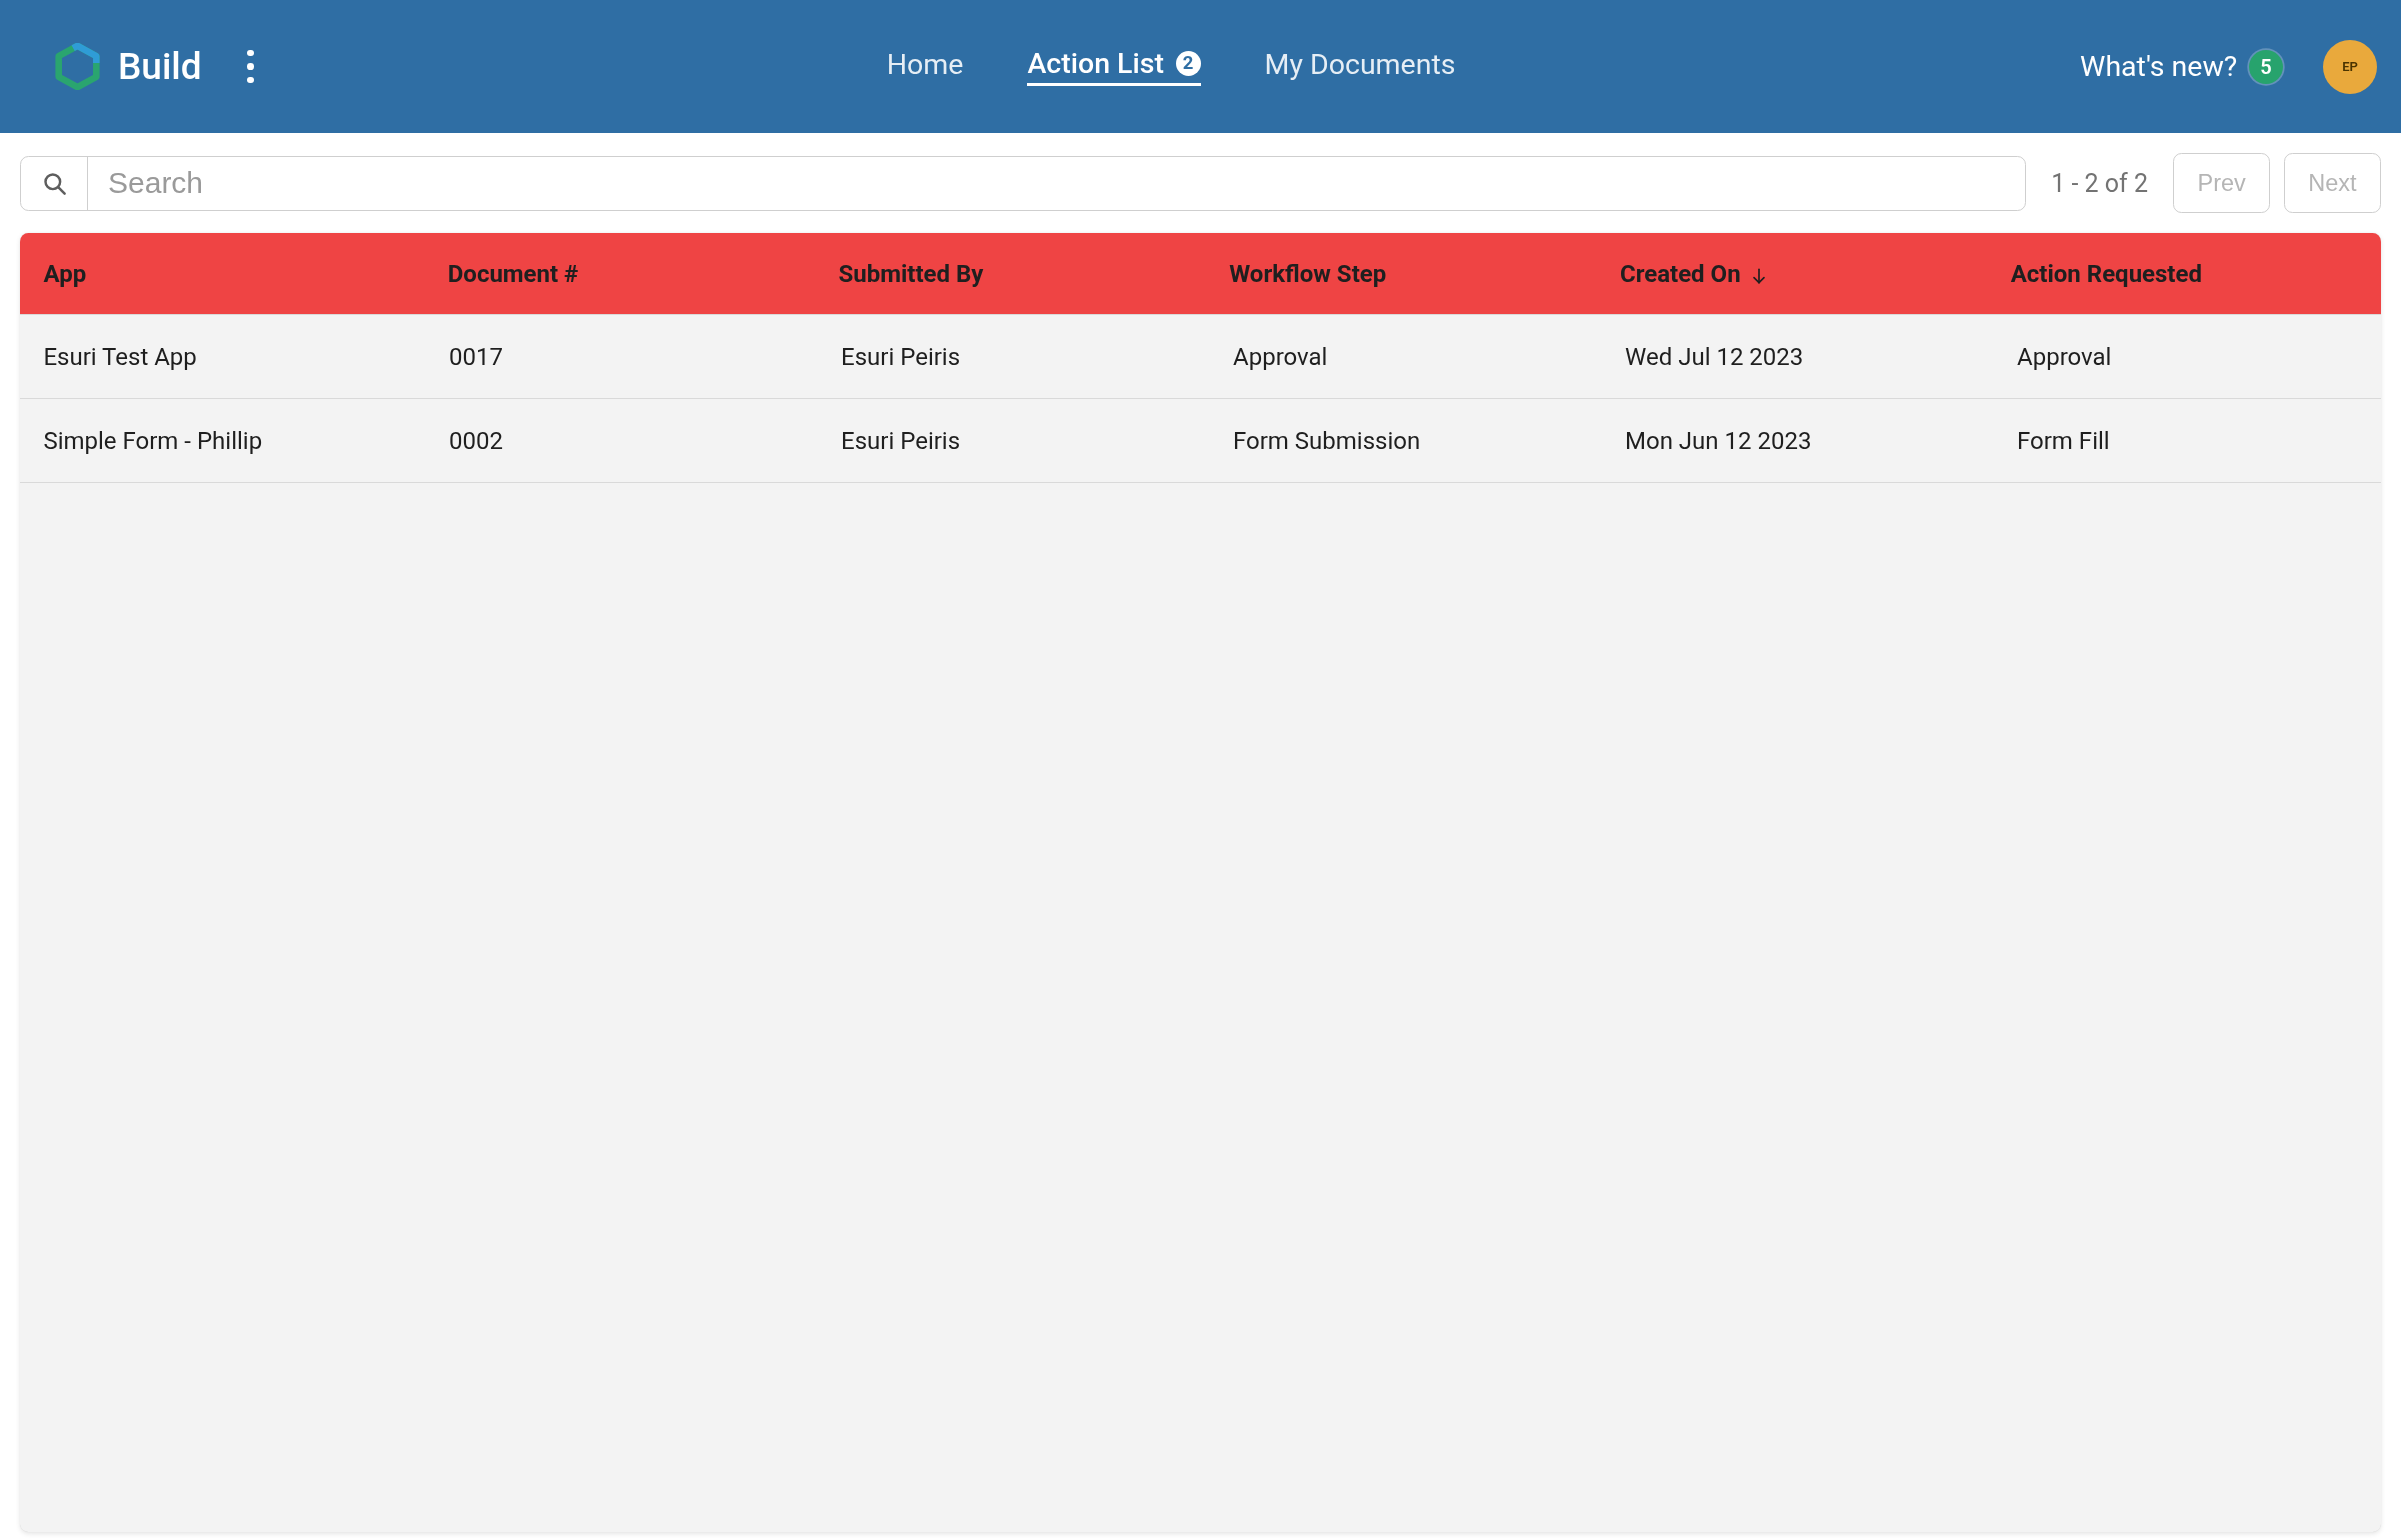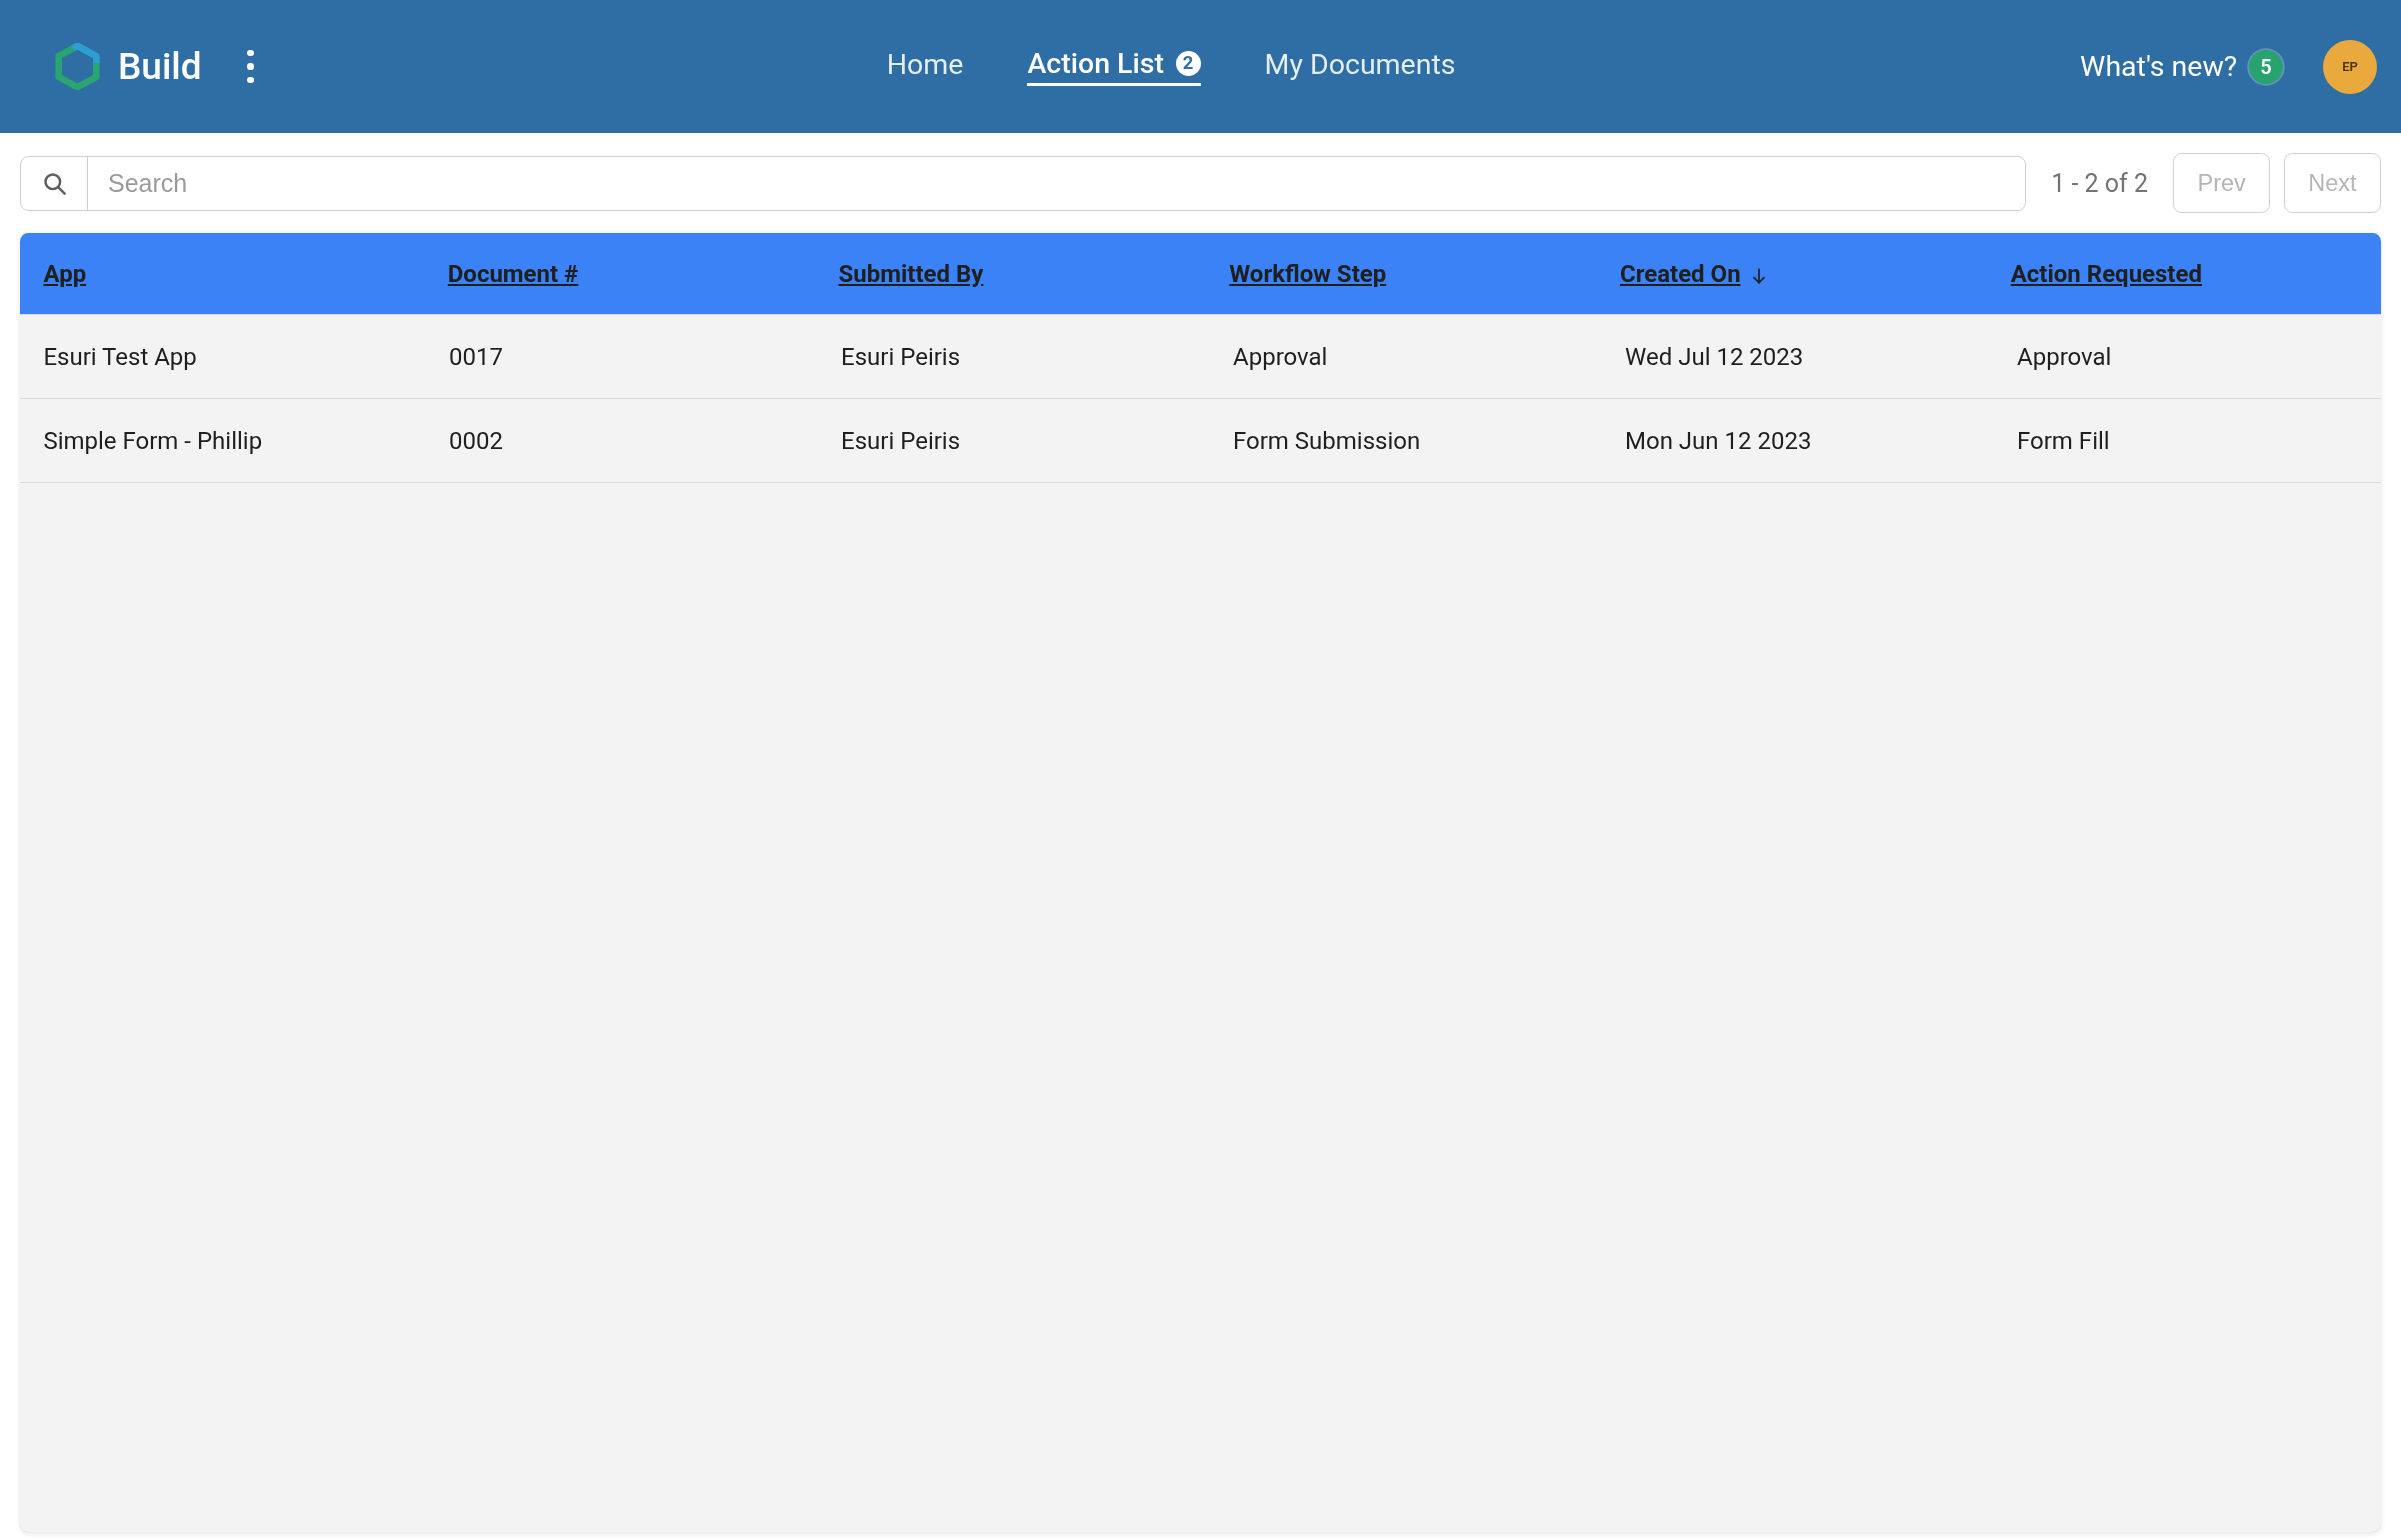--- a/index.html
+++ b/index.html
@@ -149,21 +149,21 @@
       display: flex;
       align-items: center;
       justify-content: center;
       border-right: 1.7px solid #cfcfcf;
     }
     .search-icon-wrap svg { width: 27px; height: 27px; stroke: #5e5e5e; }
     .search input {
       flex: 1;
       border: none;
       outline: none;
-      font-size: 25px;
+      font-size: 30px;
       padding: 0 20px;
       color: #701a75;
       background: transparent;
     }
     .search input::placeholder { color: #9a9a9a; }
 
     .page-info {
       font-size: 25px;
       color: #737373;
       white-space: nowrap;
@@ -193,24 +193,23 @@
       background: #f3f3f3;
       height: 1299px;
     }
     .thead, .trow {
       display: grid;
       grid-template-columns: 1fr 1fr 1fr 1fr 1fr 0.94fr;
       align-items: center;
       padding: 0 20px;
     }
     .thead {
-      background: #3b82f6;
+      background: #ef4444;
       height: 82px;
       border-bottom: 1.7px solid #d9d9d9;
-      text-decoration: underline;
     }
     .th {
       font-size: 24px;
       font-weight: 700;
       color: #1f1f1f;
       display: flex;
       align-items: center;
       gap: 8.4px;
       cursor: pointer;
       padding-left: 17px;

